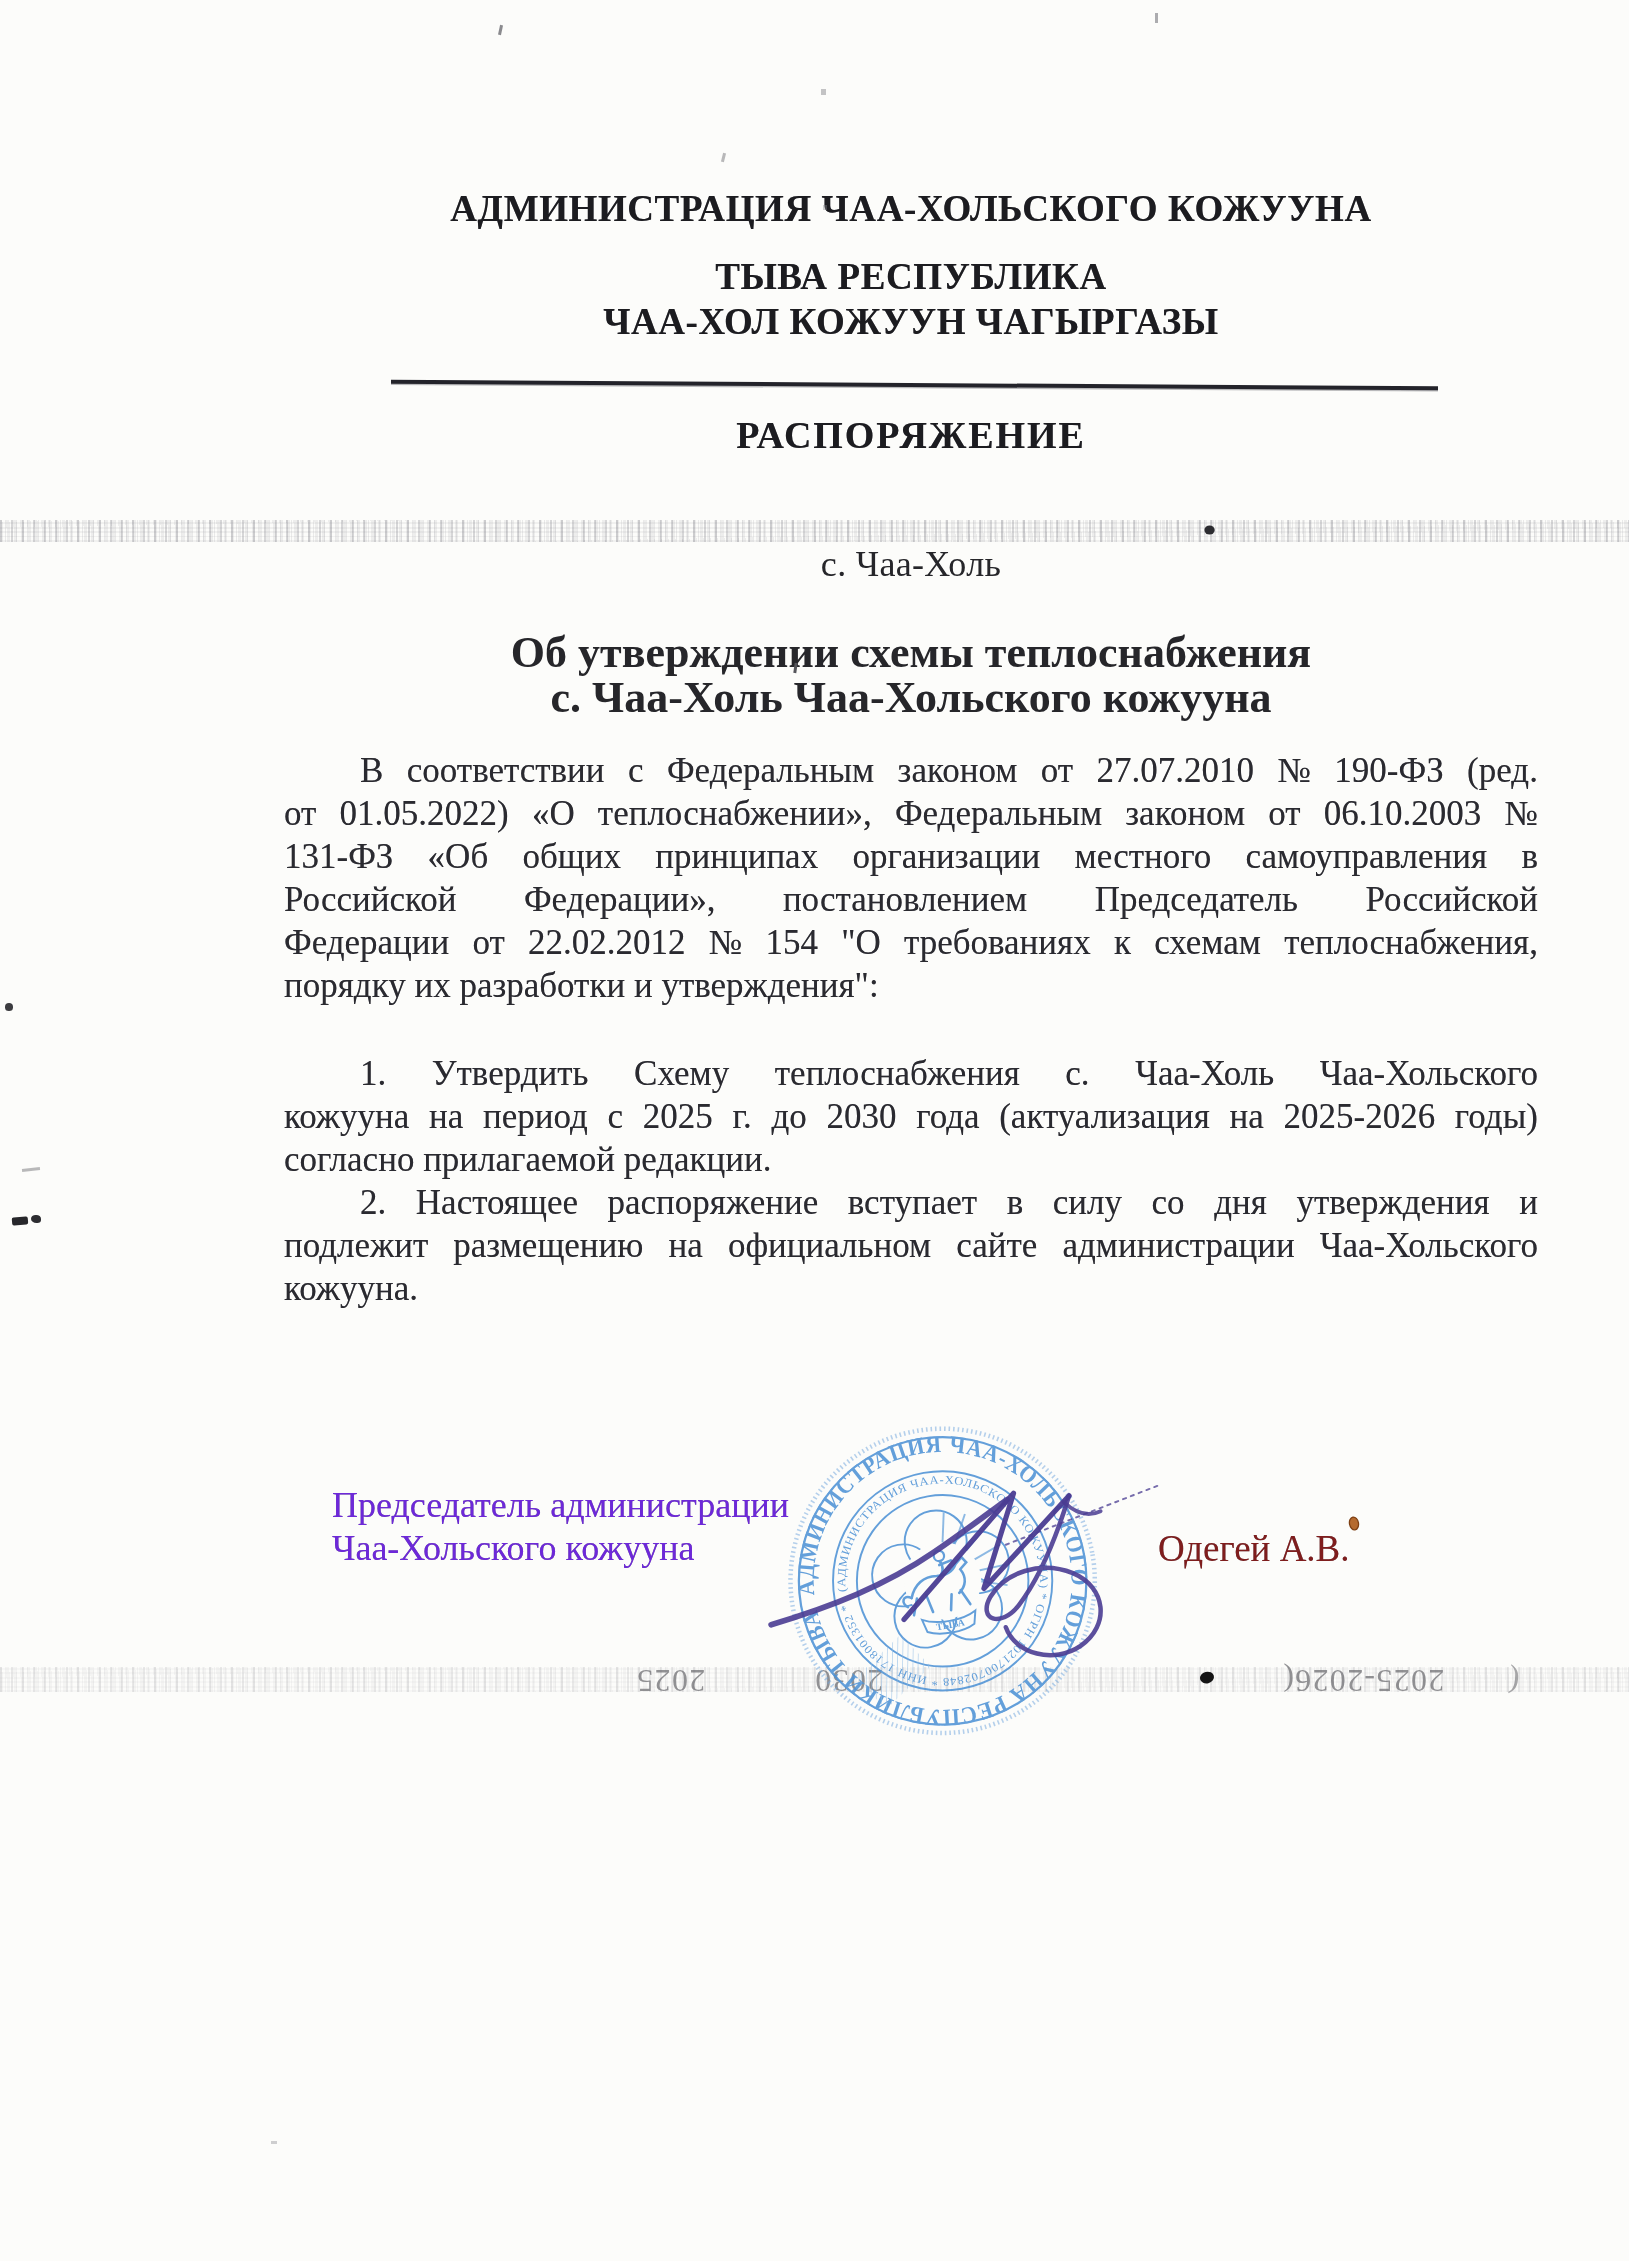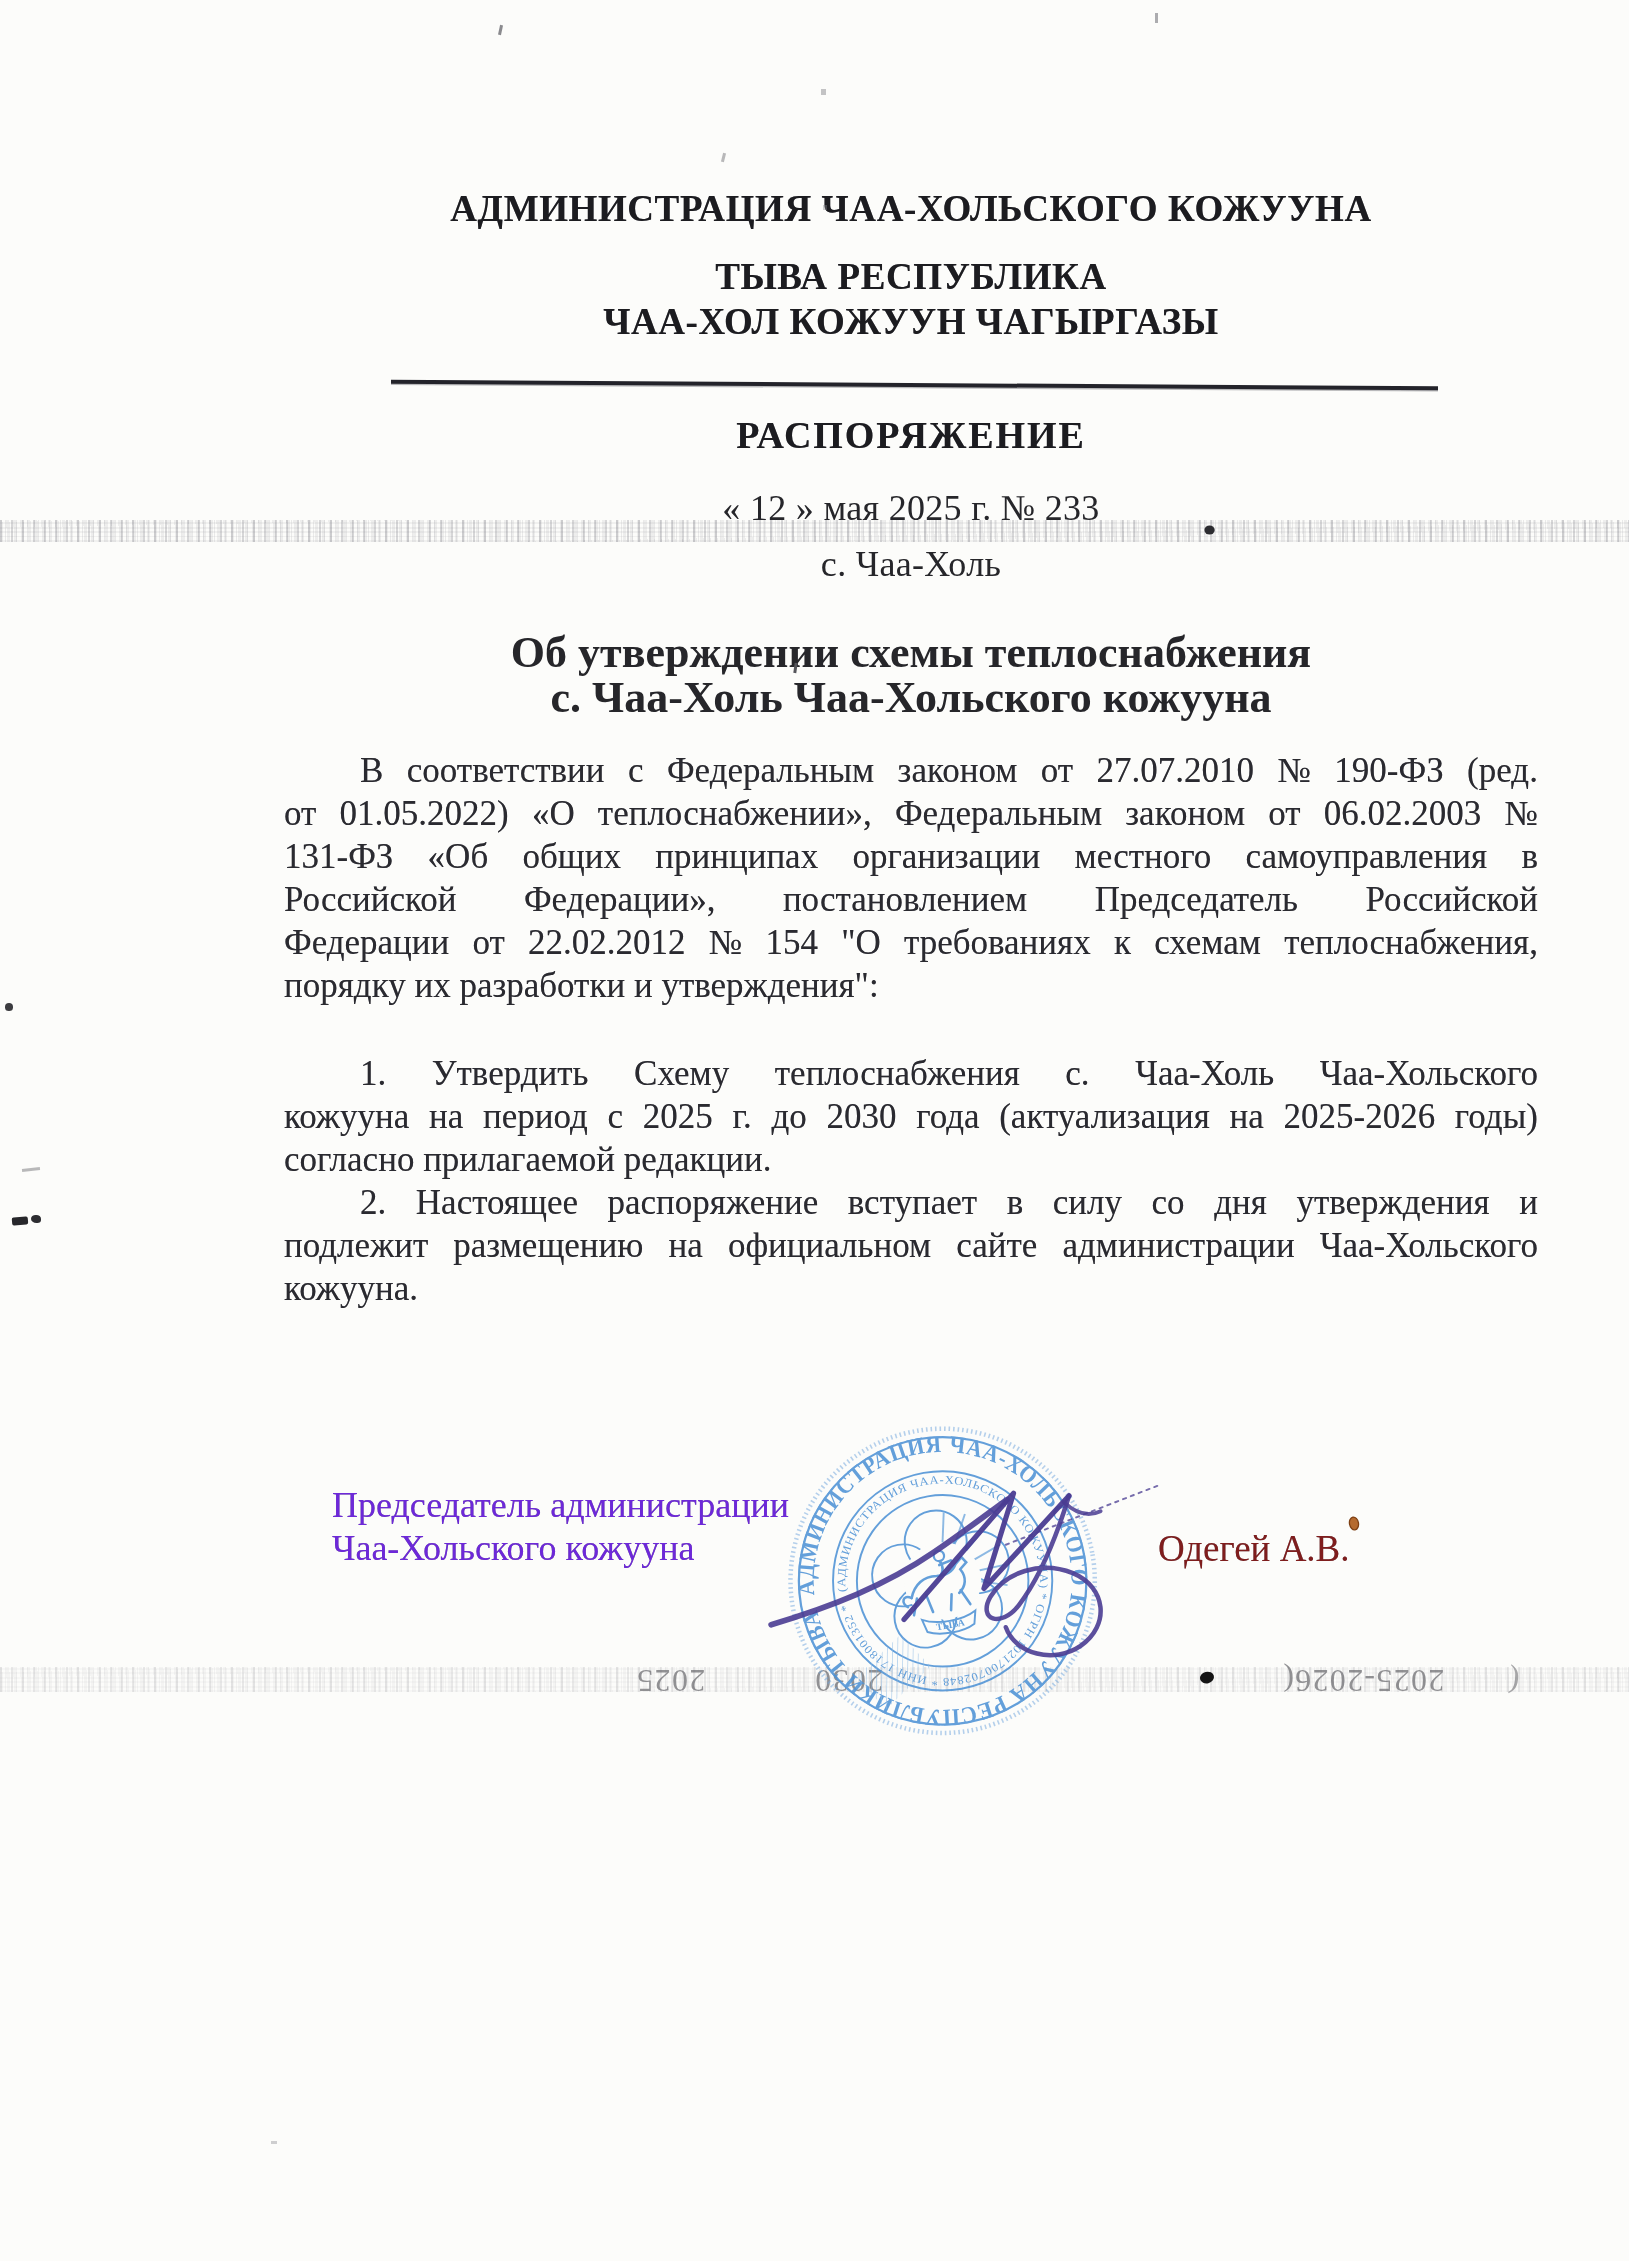--- a/index.html
+++ b/index.html
@@ -47,21 +47,20 @@
 <body>
 
 <div class="doc">
 
   <div class="abs col hline" style="top:187px">АДМИНИСТРАЦИЯ ЧАА-ХОЛЬСКОГО КОЖУУНА</div>
   <div class="abs col hline" style="top:255px">ТЫВА РЕСПУБЛИКА</div>
   <div class="abs col hline" style="top:300px">ЧАА-ХОЛ КОЖУУН ЧАГЫРГАЗЫ</div>
   <div class="abs rule"></div>
 
   <div class="abs col hline doctype" style="top:413px">РАСПОРЯЖЕНИЕ</div>
-  <div class="abs col plain" style="top:487px">« 12 » мая 2025 г. № 233</div>
   <div class="abs band band1"></div>
   <div class="abs col plain" style="top:543px">с. Чаа-Холь</div>
   <div class="abs col subject" style="top:627px">Об утверждении схемы теплоснабжения</div>
   <div class="abs col subject" style="top:672px">с. Чаа-Холь Чаа-Хольского кожууна</div>
 
   <div class="abs textblock" style="top:749px">
       <div class="tline just ind">
         <span>В</span>
         <span>соответствии</span>
         <span>с</span>
@@ -74,21 +73,21 @@
         <span>(ред.</span>
       </div>
       <div class="tline just">
         <span>от</span>
         <span>01.05.2022)</span>
         <span>«О</span>
         <span>теплоснабжении»,</span>
         <span>Федеральным</span>
         <span>законом</span>
         <span>от</span>
-        <span>06.02.2003</span>
+        <span>06.10.2003</span>
         <span>№</span>
       </div>
       <div class="tline just">
         <span>131-ФЗ</span>
         <span>«Об</span>
         <span>общих</span>
         <span>принципах</span>
         <span>организации</span>
         <span>местного</span>
         <span>самоуправления</span>

